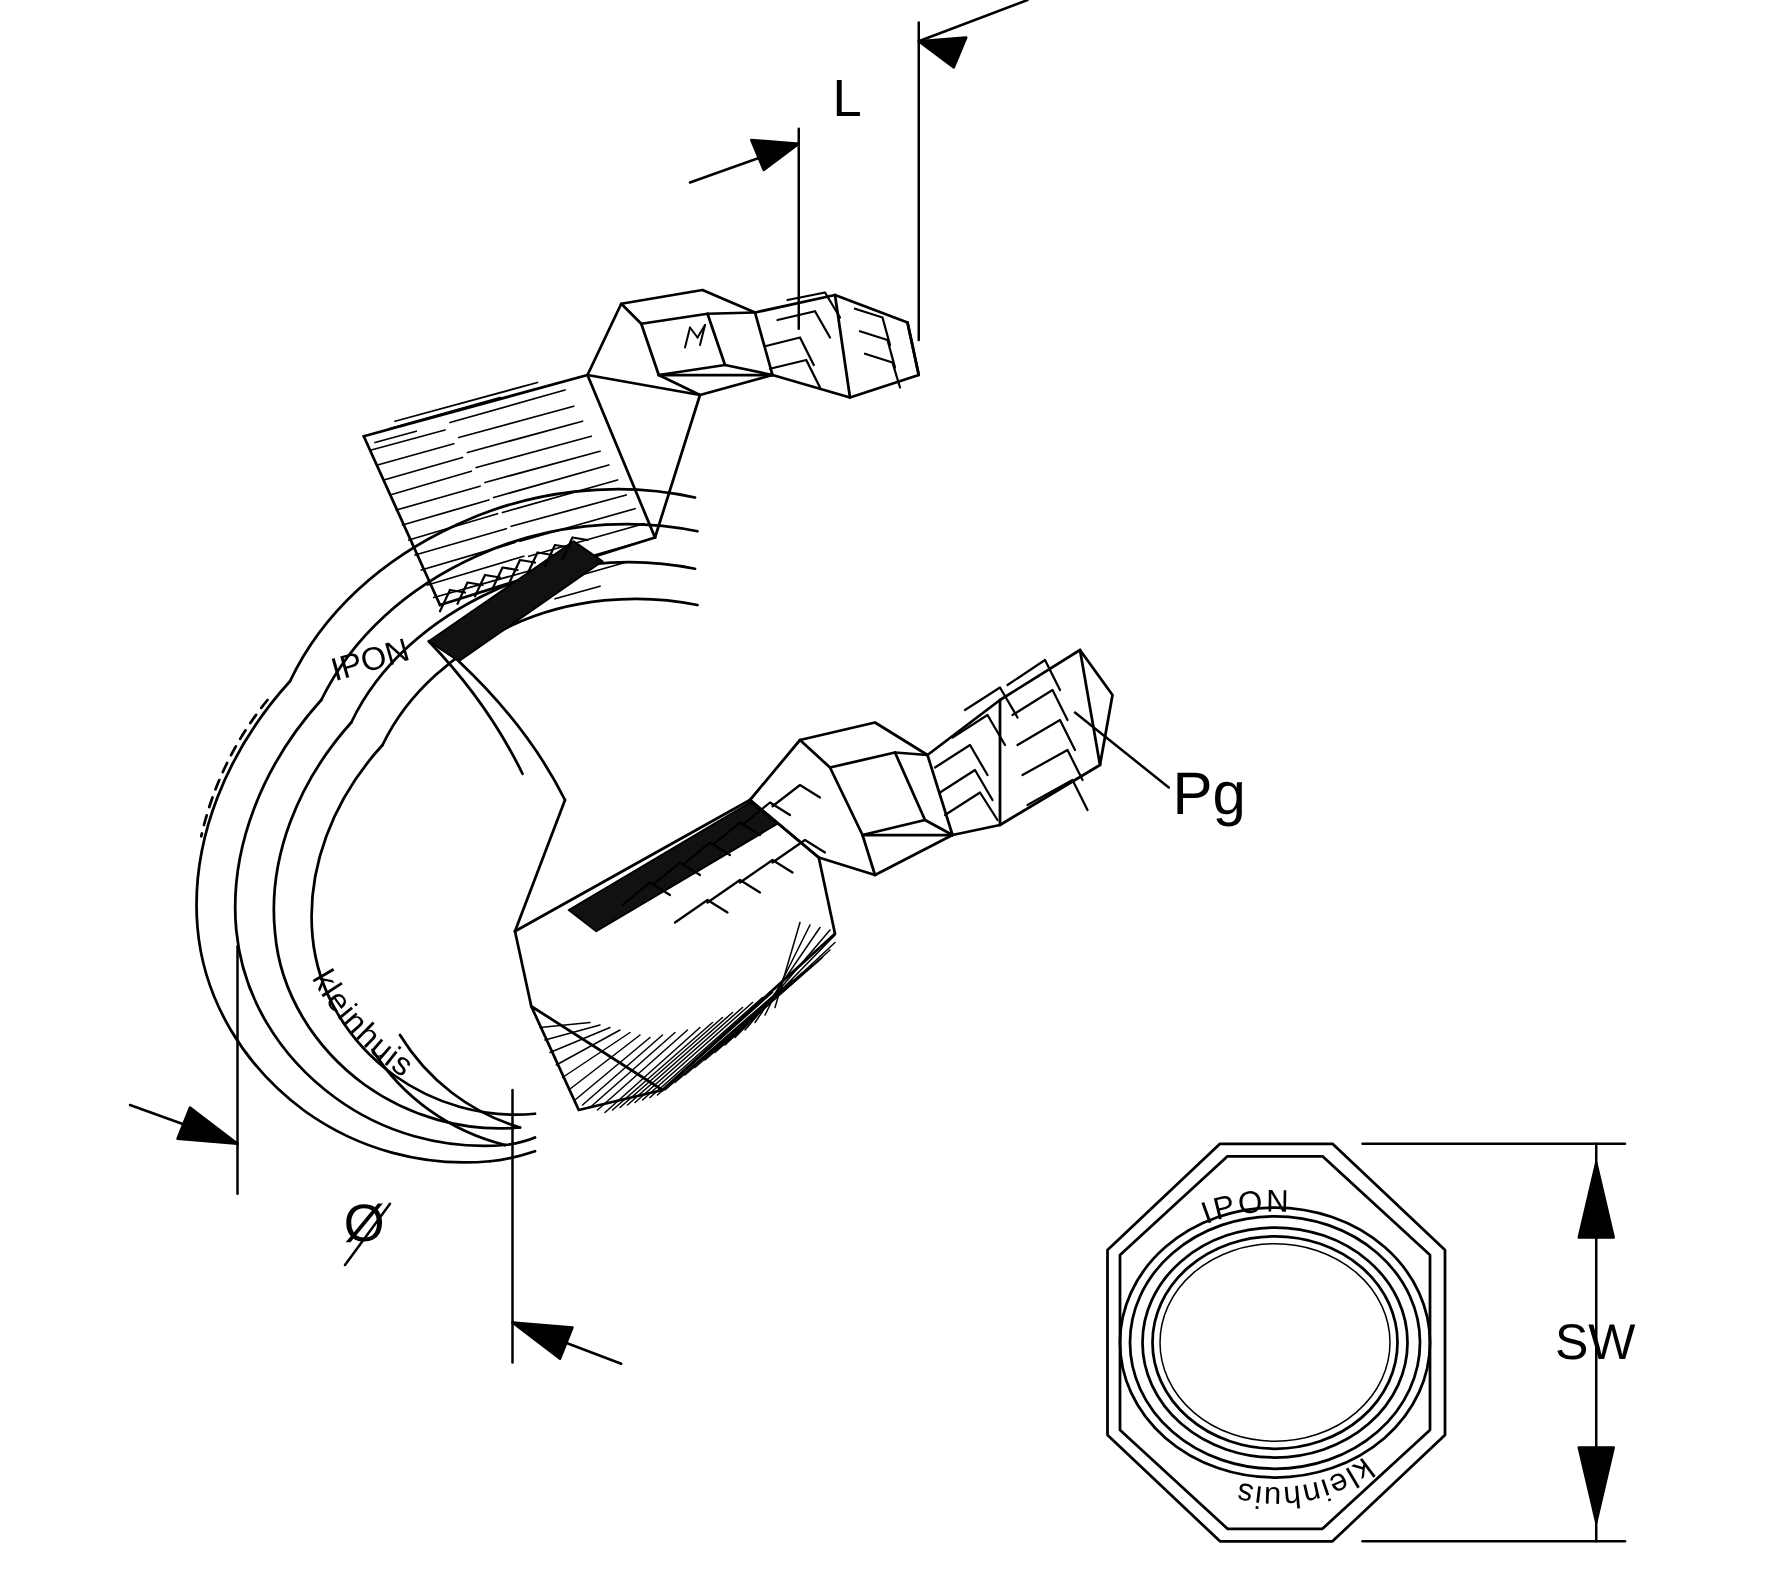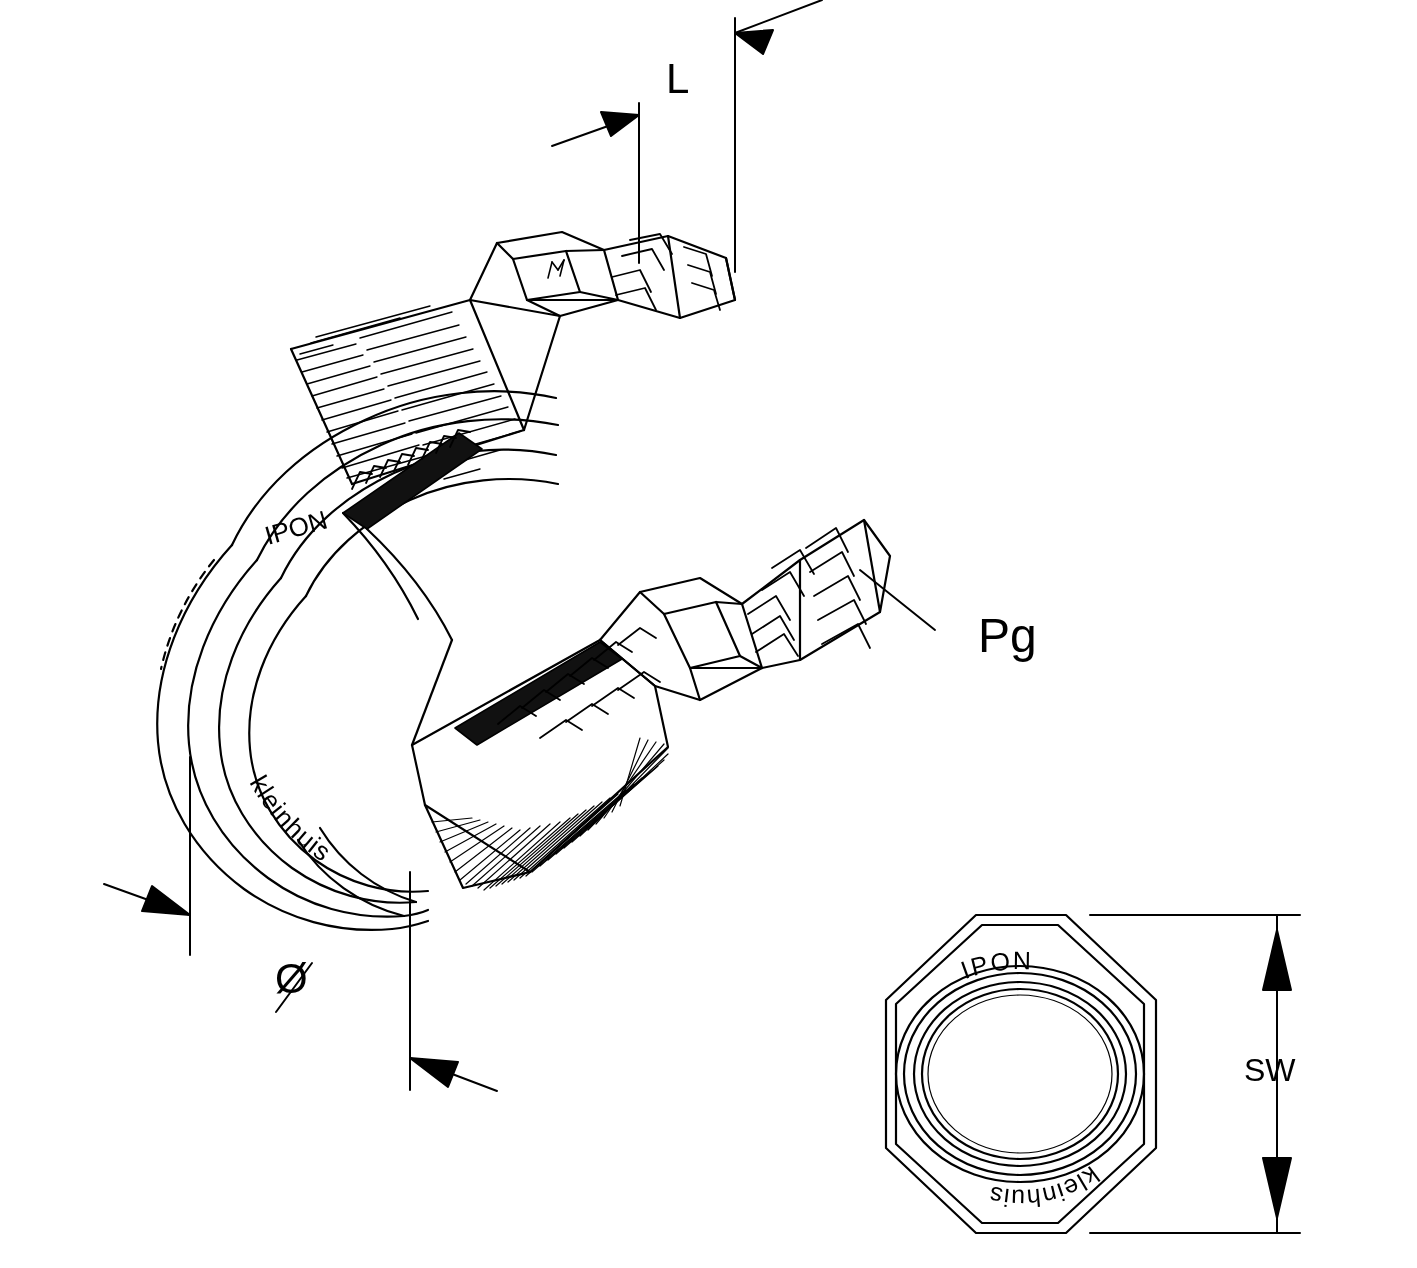--- a/index.html
+++ b/index.html
@@ -36,26 +36,25 @@
   }
   #label-L {
     left: 666px;
     top: 55px;
     font-size: 42px;
   }
   #label-Pg {
     left: 938px;
     top: 608px;
     font-size: 48px;
-    margin-left: 40px;
   }
   #label-SW {
     left: 1244px;
     top: 1052px;
-    font-size: 32px;
+    font-size: 40px;
   }
   #label-dia {
     left: 275px;
     top: 955px;
     font-size: 42px;
   }
 </style>
 </head>
 <body>
 

